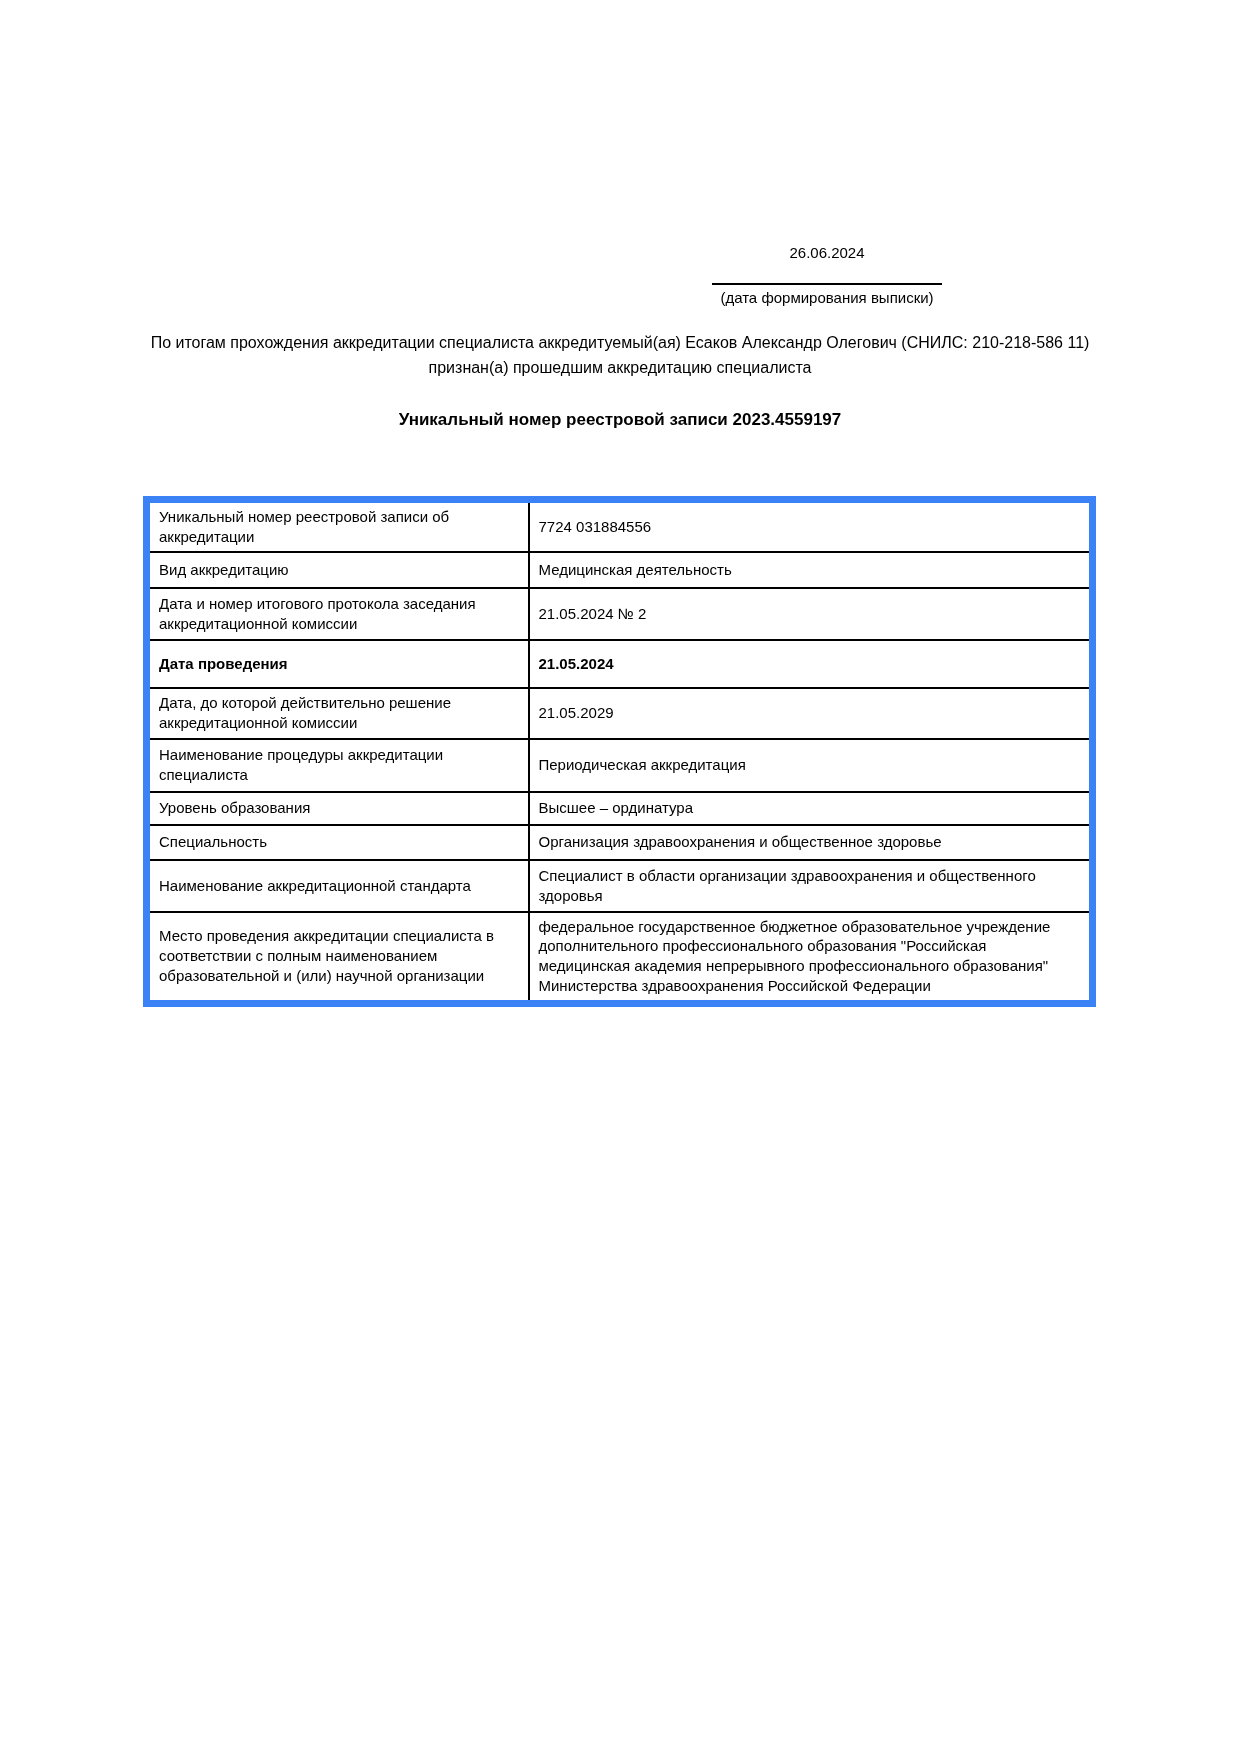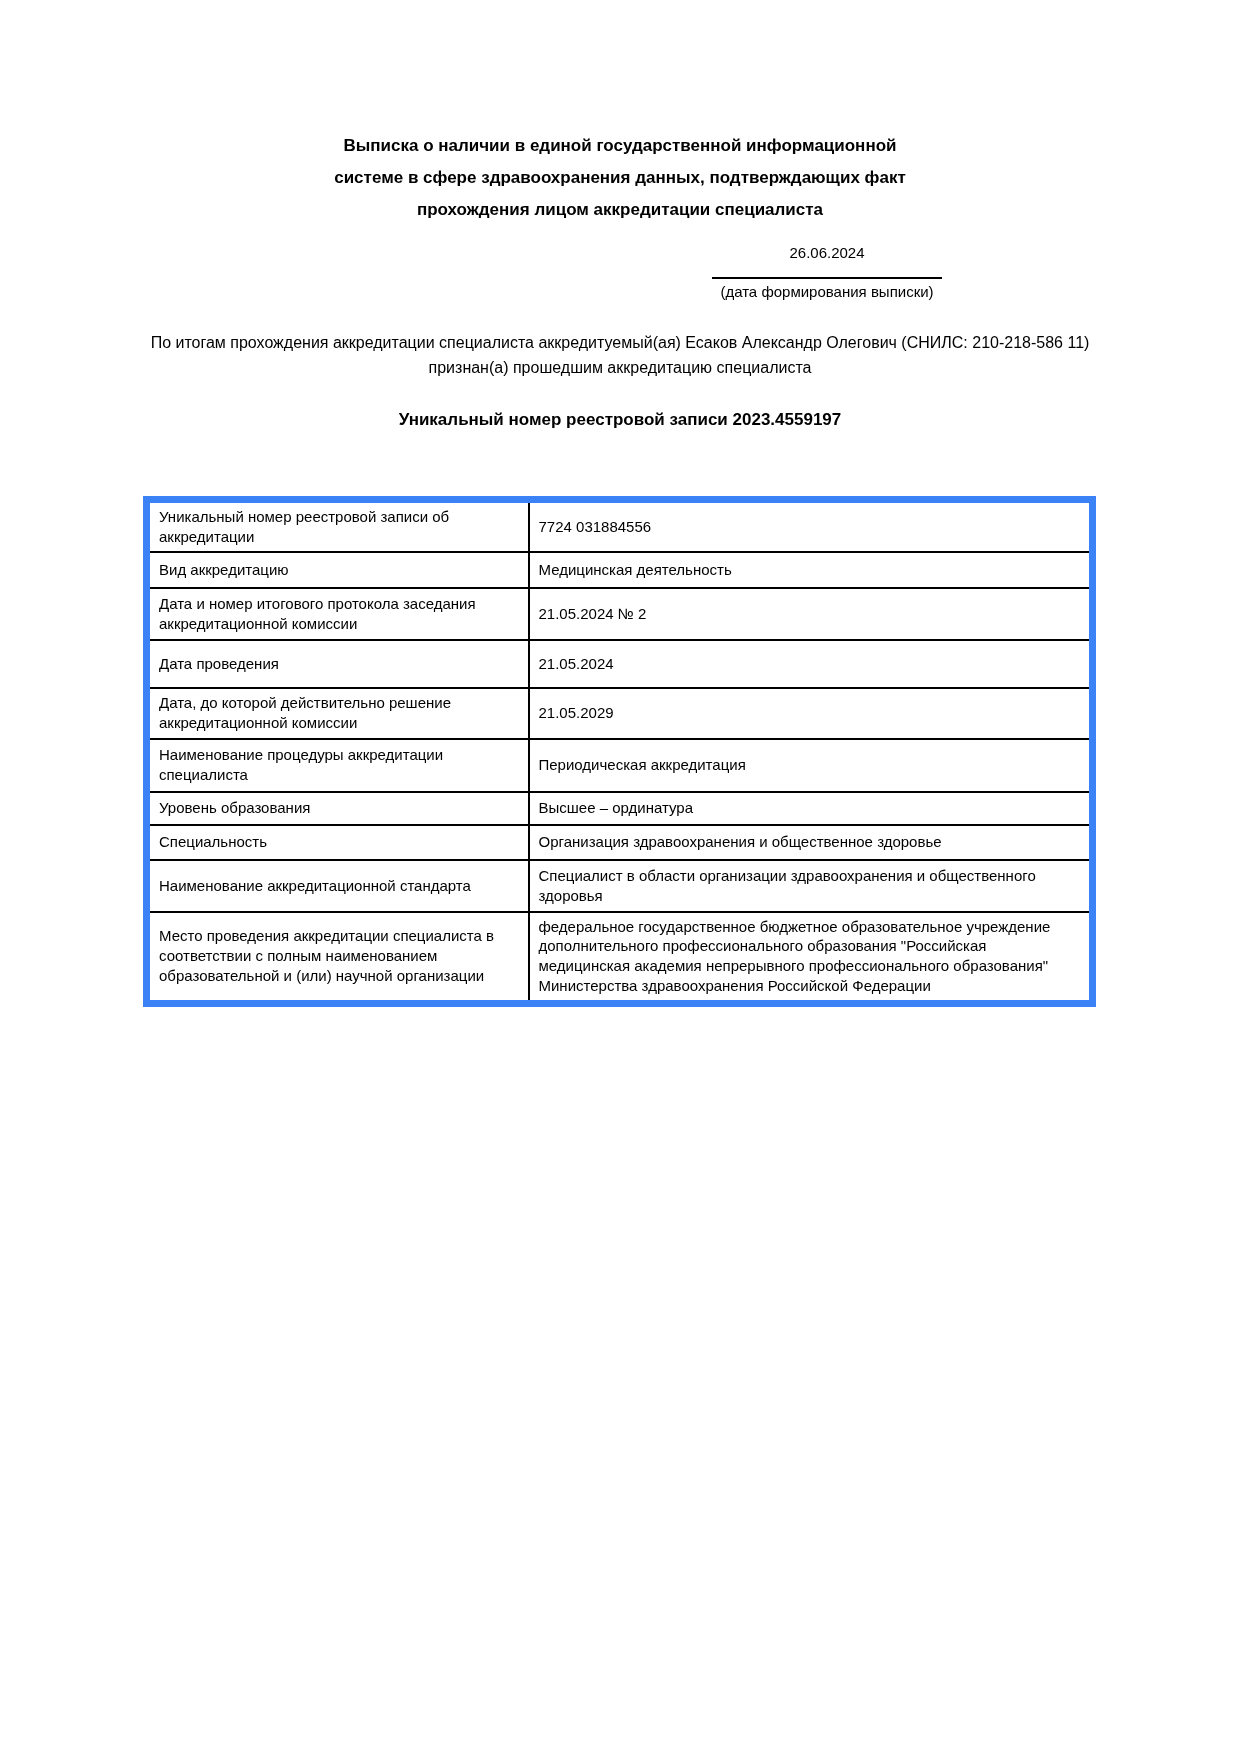--- a/index.html
+++ b/index.html
@@ -34,21 +34,21 @@
     position: absolute;
     top: 243px;
     left: 712px;
     width: 230px;
     text-align: center;
     font-size: 15px;
     line-height: 20px;
   }
   .date-value {
     display: block;
-    padding-bottom: 14px;
+    padding-bottom: 20px;
     border-bottom: 2px solid #000;
   }
   .date-caption {
     display: block;
     margin-top: 3px;
   }
 
   .result-paragraph {
     position: absolute;
     top: 306px;
@@ -97,38 +97,33 @@
     padding: 4px 9px;
     vertical-align: middle;
     overflow: hidden;
   }
   col.c-label { width: 382px; }
   col.c-value { width: 564px; }
 
   table.accreditation-table tr:nth-child(1)  { height: 52px; }
   table.accreditation-table tr:nth-child(2)  { height: 36px; }
   table.accreditation-table tr:nth-child(3)  { height: 52px; }
-  table.accreditation-table tr:nth-child(4)  { height: 48px; }
+  table.accreditation-table tr:nth-child(4)  { height: 48px; font-weight: bold; }
   table.accreditation-table tr:nth-child(5)  { height: 51px; }
   table.accreditation-table tr:nth-child(6)  { height: 53px; }
   table.accreditation-table tr:nth-child(7)  { height: 33px; }
   table.accreditation-table tr:nth-child(8)  { height: 35px; padding-left: 24px; }
   table.accreditation-table tr:nth-child(9)  { height: 52px; }
   table.accreditation-table tr:nth-child(10) { height: 86px; }
 </style>
 </head>
 <body>
 
 <div class="page">
 
-  <div class="doc-title">
-    <div>Выписка о наличии в единой государственной информационной</div>
-    <div>системе в сфере здравоохранения данных, подтверждающих факт</div>
-    <div>прохождения лицом аккредитации специалиста</div>
-  </div>
 
   <div class="date-block">
     <span class="date-value">26.06.2024</span>
     <span class="date-caption">(дата формирования выписки)</span>
   </div>
 
   <div class="result-paragraph">
     <div>По итогам прохождения аккредитации специалиста аккредитуемый(ая) Есаков Александр Олегович (СНИЛС: 210-218-586 11)</div>
     <div>признан(а) прошедшим аккредитацию специалиста</div>
   </div>

